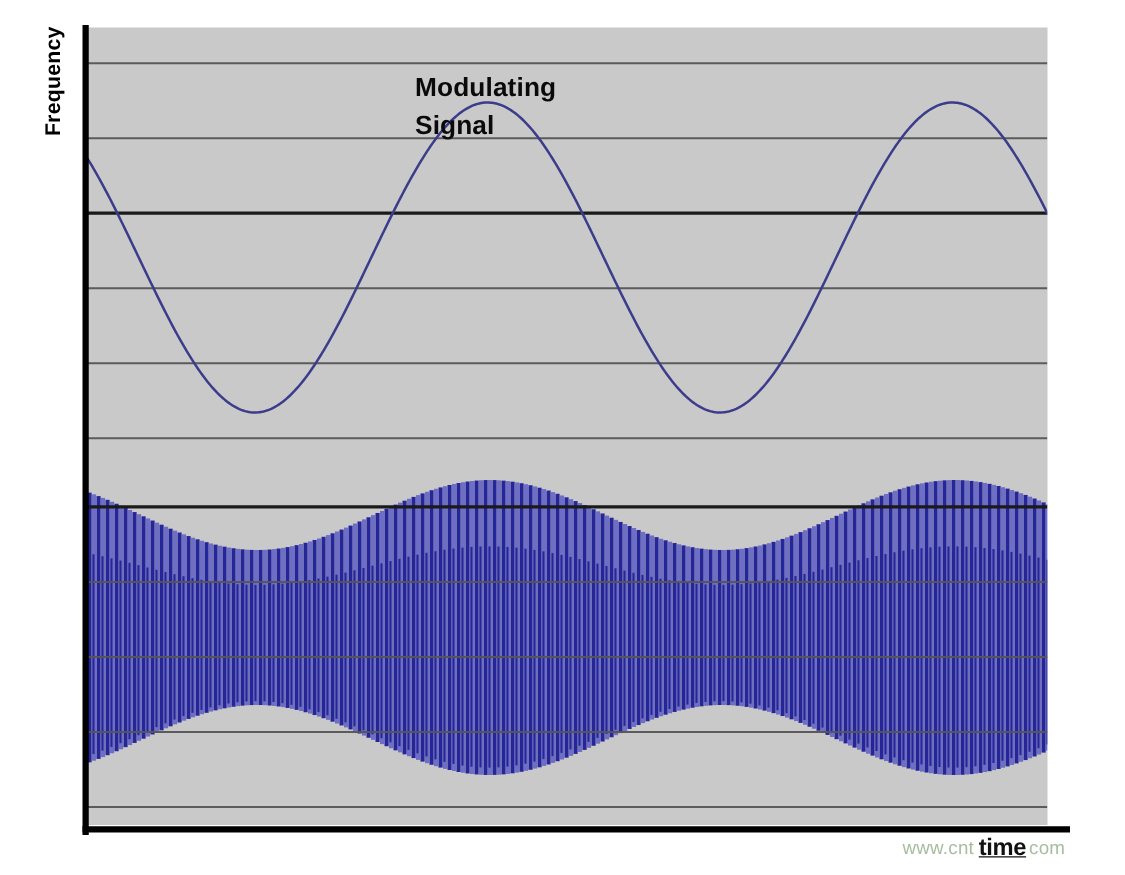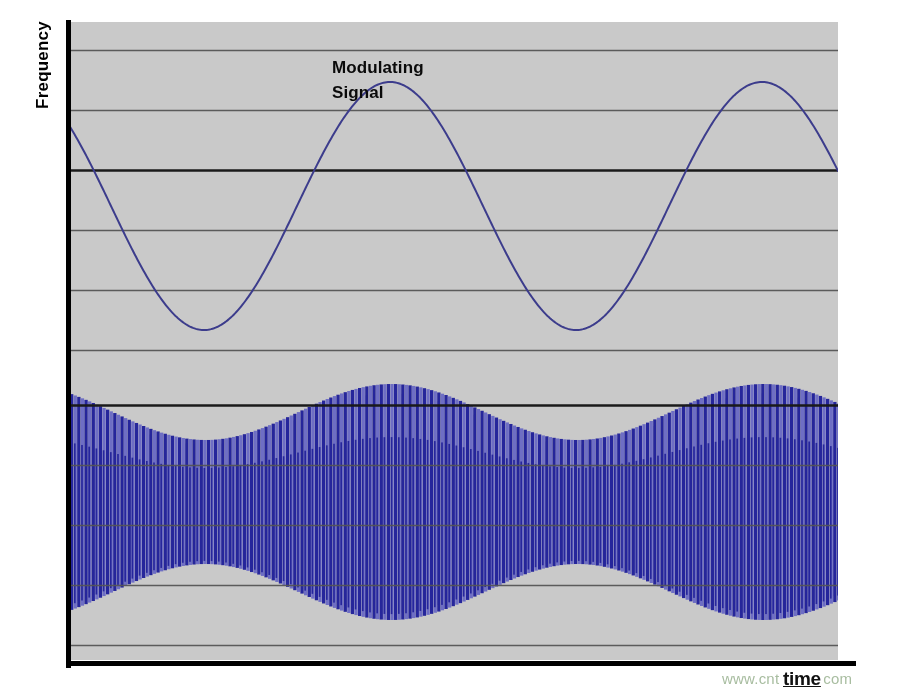--- a/index.html
+++ b/index.html
@@ -44,21 +44,21 @@
     position:absolute;left:70px;top:22px;
     width:768px;height:638px;
     background:#c9c9c9;
     overflow:hidden;
   }
   .plot-svg{position:absolute;left:0;top:0;}
 
   
   .annot{
     position:absolute;
-    font-size:17px;font-weight:bold;color:#0a0a0a;
+    font-size:21px;font-weight:bold;color:#0a0a0a;
     line-height:1.45;
     white-space:pre-line;
     letter-spacing:0.1px;
     z-index:5;
   }
   .annot-modulating{left:332px;top:56px;}
   .annot-ripple{left:338px;top:330px;}
 
   
   .watermark{

